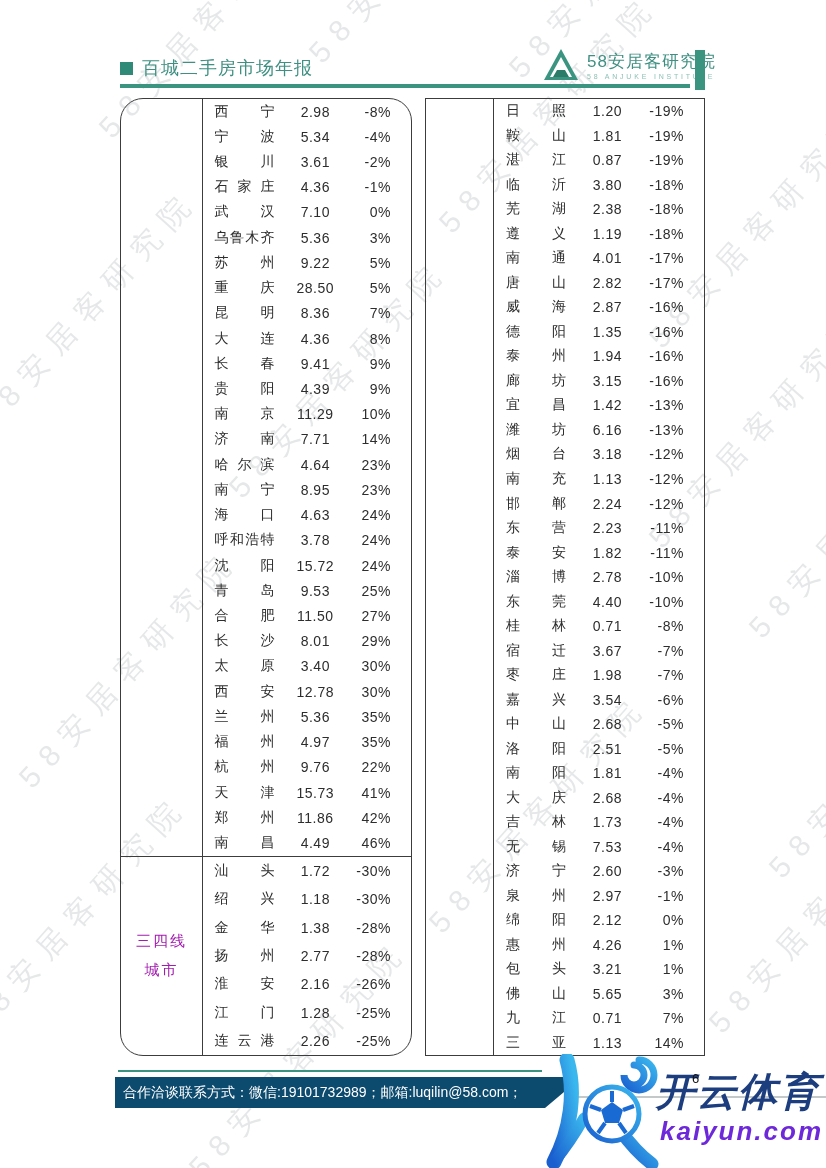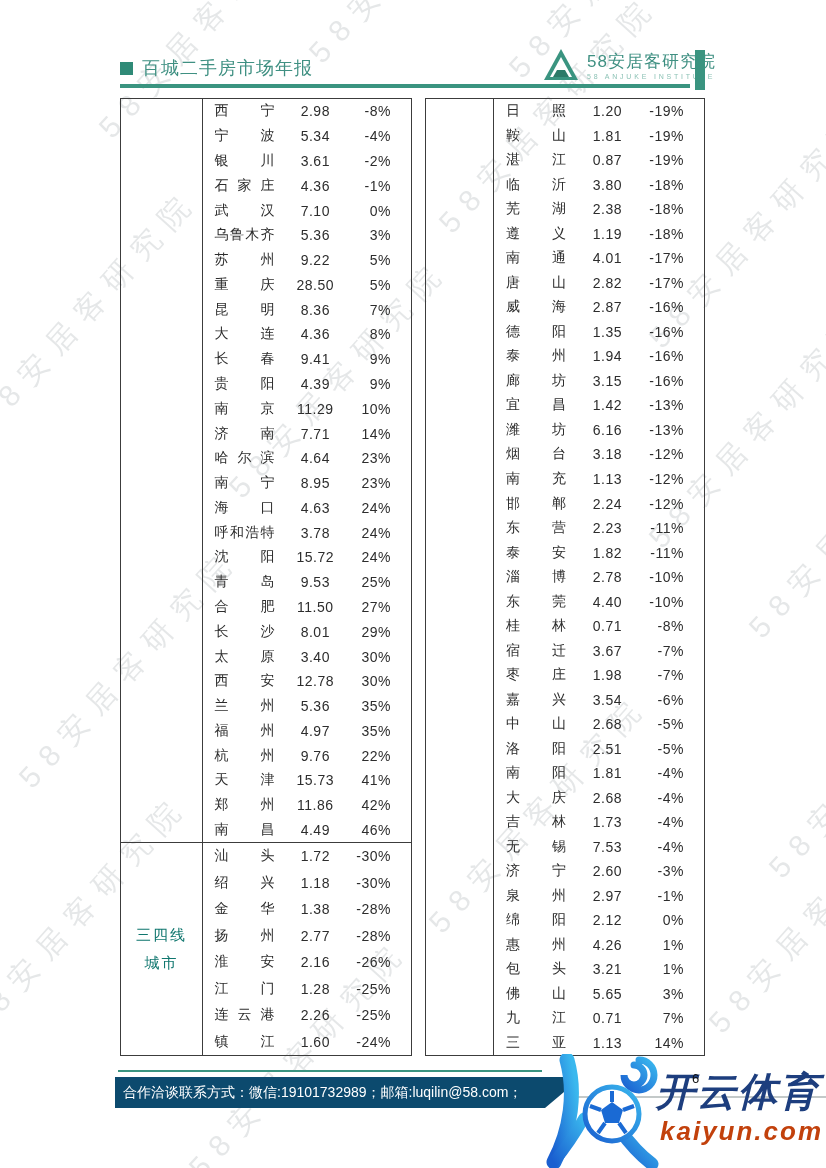--- a/index.html
+++ b/index.html
@@ -13,46 +13,46 @@
            font-size:18px;color:#3f9082;letter-spacing:1px;z-index:3;}
   .h-bullet{width:13px;height:13px;background:#2f8a77;display:inline-block;}
   .h-underline{position:absolute;left:120px;top:84px;width:570px;height:4px;background:#3a9480;z-index:3;}
   .h-logo{position:absolute;left:543px;top:48px;display:flex;align-items:center;gap:8px;z-index:3;}
   .h-logo-cn{font-size:17px;color:#3f9082;letter-spacing:1px;line-height:1;}
   .h-logo-en{font-size:7px;color:#8cc2b5;letter-spacing:2.8px;margin-top:3px;line-height:1;}
   .h-bar{position:absolute;left:695px;top:50px;width:10px;height:40px;background:#3a9480;z-index:3;}
   
   .dtable{position:absolute;top:98px;height:958px;display:flex;flex-direction:column;
           border:1px solid #3c3c3c;box-sizing:border-box;z-index:2;}
-  #table-left{left:120px;width:292px;}
+  #table-left{left:120px;width:292px;border-radius:23px;}
   #table-right{left:425px;width:280px;}
   .tgroup{display:flex;min-height:0;}
   .tgroup + .tgroup{border-top:1px solid #3c3c3c;}
   .label-cell{flex:0 0 81px;border-right:1px solid #3c3c3c;display:flex;align-items:center;justify-content:center;}
   #table-right .label-cell{flex-basis:67px;}
-  .label-text{width:3.4em;text-align:center;font-size:15px;color:#0f766e;line-height:1.9;letter-spacing:2px;}
+  .label-text{width:3.4em;text-align:center;font-size:15px;color:#a21caf;line-height:1.9;letter-spacing:2px;}
   .rows{flex:1;display:flex;flex-direction:column;}
   .trow{flex:1;display:flex;align-items:center;font-size:14px;color:#2d2d2d;}
   .c-city{flex:0 0 40%;display:flex;justify-content:center;}
   .city-inner{min-width:60px;text-align:justify;text-align-last:justify;}
   .c-val{flex:0 0 28%;text-align:center;letter-spacing:0.5px;}
   .c-pct{flex:1;text-align:right;padding-right:20px;letter-spacing:0.5px;}
   
   .f-line{position:absolute;left:118px;top:1070px;width:424px;height:2px;background:#3a9480;z-index:2;}
   .f-banner{position:absolute;left:115px;top:1077px;width:452px;height:31px;background:#0c4a6e;
             color:#ffffff;font-size:14px;display:flex;align-items:center;padding-left:8px;
             box-sizing:border-box;white-space:nowrap;overflow:hidden;
             clip-path:polygon(0 0,100% 0,100% 40%,calc(100% - 22px) 100%,0 100%);z-index:2;}
   .f-grayline{position:absolute;left:572px;top:1096px;width:254px;height:2px;background:#c3c9c9;z-index:2;}
   .f-page{position:absolute;left:692px;top:1071px;font-size:13px;color:#111;z-index:6;}
   
   .ky-mark{position:absolute;left:540px;top:1054px;z-index:4;}
   .ky-text{position:absolute;left:656px;top:1072px;z-index:4;display:flex;flex-direction:column;font-style:italic;}
   .ky-title{font-size:39px;font-weight:800;color:#1d3e7e;letter-spacing:2px;line-height:1.05;}
-  .ky-domain{font-size:26px;font-weight:700;color:#c2410c;letter-spacing:2px;margin-top:3px;margin-left:4px;}
+  .ky-domain{font-size:26px;font-weight:700;color:#6d28d9;letter-spacing:2px;margin-top:3px;margin-left:4px;}
 </style>
 </head>
 <body>
 
 <div class="page">
 
   <div id="wm-layer">
       <span class="wm" style="left: 500px; top: 60px;">58安居客研究院</span>
       <span class="wm" style="left: 300px; top: 45px;">58安居客研究院</span>
       <span class="wm" style="left: 430px; top: 215px;">58安居客研究院</span>
@@ -354,27 +354,20 @@
             </div>
             <div class="c-val">1.28</div>
             <div class="c-pct">-25%</div>
           </div>
           <div class="trow">
             <div class="c-city">
               <span class="city-inner">连云港</span>
             </div>
             <div class="c-val">2.26</div>
             <div class="c-pct">-25%</div>
-          </div>
-          <div class="trow">
-            <div class="c-city">
-              <span class="city-inner">镇江</span>
-            </div>
-            <div class="c-val">1.60</div>
-            <div class="c-pct">-24%</div>
           </div>
         </div>
       </div>
     </div>
   <div class="dtable" id="table-right">
       <div class="tgroup" style="flex-grow: 40;">
         <div class="label-cell">
           <span class="label-text"></span>
         </div>
         <div class="rows">

